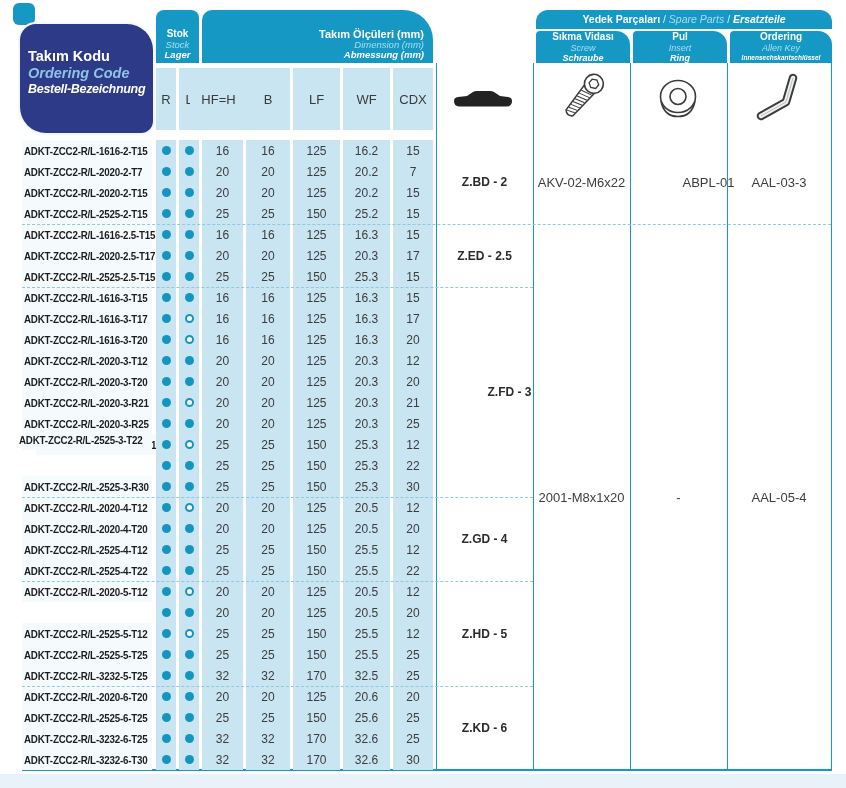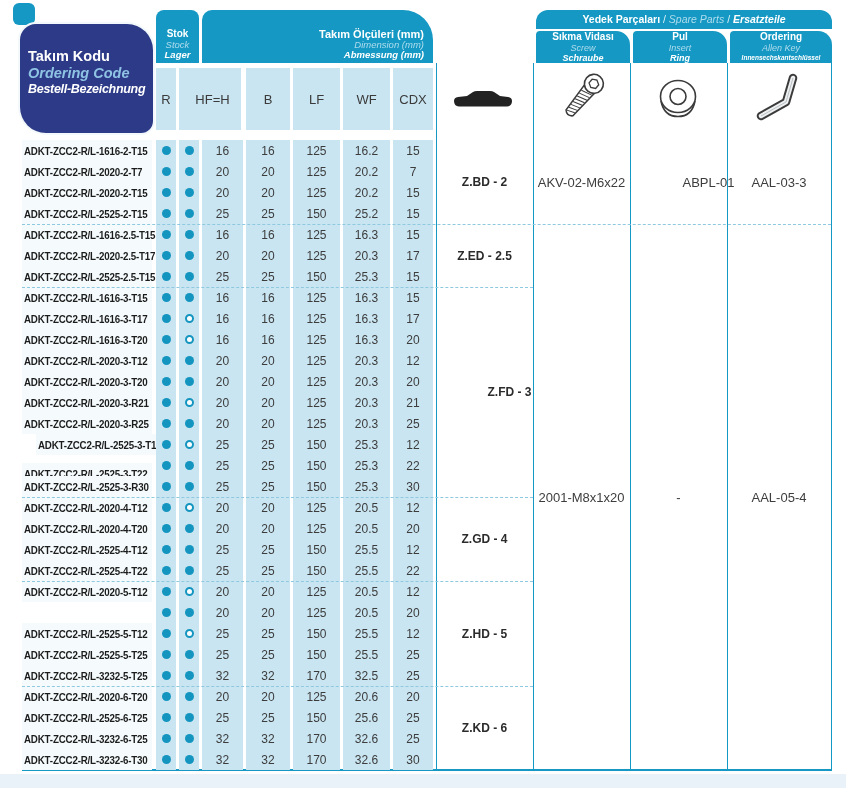--- a/index.html
+++ b/index.html
@@ -160,21 +160,21 @@
 
   <svg class="icon" style="left:755px;top:71px" width="52" height="52" viewBox="0 0 52 52">
     <path d="M6 45 L31 31 L38 7" fill="none" stroke="#3b3b3b" stroke-width="8.5" stroke-linecap="round" stroke-linejoin="round"></path>
     <path d="M6 45 L31 31 L38 7" fill="none" stroke="#eef0f1" stroke-width="4.5" stroke-linecap="round" stroke-linejoin="round"></path>
     <path d="M6 45 L31 31 L38 7" fill="none" stroke="#b9bfc2" stroke-width="1"></path>
   </svg>
 
   <div class="abs" id="table-body">
       <div class="hcell" style="left: 156px; top: 68px; width: 20px;">R</div>
       <div class="hcell" style="left: 179px; top: 68px; width: 20px;">L</div>
-      <div class="hcell" style="left: 184px; top: 68px; width: 57px;">HF=H</div>
+      <div class="hcell" style="left: 190px; top: 68px; width: 57px;">HF=H</div>
       <div class="hcell" style="left: 246px; top: 68px; width: 44px;">B</div>
       <div class="hcell" style="left: 293px; top: 68px; width: 47px;">LF</div>
       <div class="hcell" style="left: 343px; top: 68px; width: 47px;">WF</div>
       <div class="hcell" style="left: 393px; top: 68px; width: 40px;">CDX</div>
       <div class="cell code" style="left: 22px; top: 140px; width: 130px; height: 21px;">
         <span>ADKT-ZCC2-R/L-1616-2-T15</span>
       </div>
       <div class="cell" style="left: 156px; top: 140px; width: 20px; height: 21px;">
         <div class="dot filled"></div>
       </div>
@@ -375,21 +375,21 @@
         <div class="dot filled"></div>
       </div>
       <div class="cell" style="left: 179px; top: 434px; width: 20px; height: 21px;">
         <div class="dot open"></div>
       </div>
       <div class="cell" style="left: 202px; top: 434px; width: 41px; height: 21px;">25</div>
       <div class="cell" style="left: 246px; top: 434px; width: 44px; height: 21px;">25</div>
       <div class="cell" style="left: 293px; top: 434px; width: 47px; height: 21px;">150</div>
       <div class="cell" style="left: 343px; top: 434px; width: 47px; height: 21px;">25.3</div>
       <div class="cell" style="left: 393px; top: 434px; width: 40px; height: 21px;">12</div>
-      <div class="cell code" style="left: 22px; top: 463px; width: 130px; height: 21px;">
+      <div class="cell code" style="left: 22px; top: 429px; width: 130px; height: 21px; justify-content: flex-end;">
         <span>ADKT-ZCC2-R/L-2525-3-T22</span>
       </div>
       <div class="cell" style="left: 156px; top: 455px; width: 20px; height: 21px;">
         <div class="dot filled"></div>
       </div>
       <div class="cell" style="left: 179px; top: 455px; width: 20px; height: 21px;">
         <div class="dot filled"></div>
       </div>
       <div class="cell" style="left: 202px; top: 455px; width: 41px; height: 21px;">25</div>
       <div class="cell" style="left: 246px; top: 455px; width: 44px; height: 21px;">25</div>

